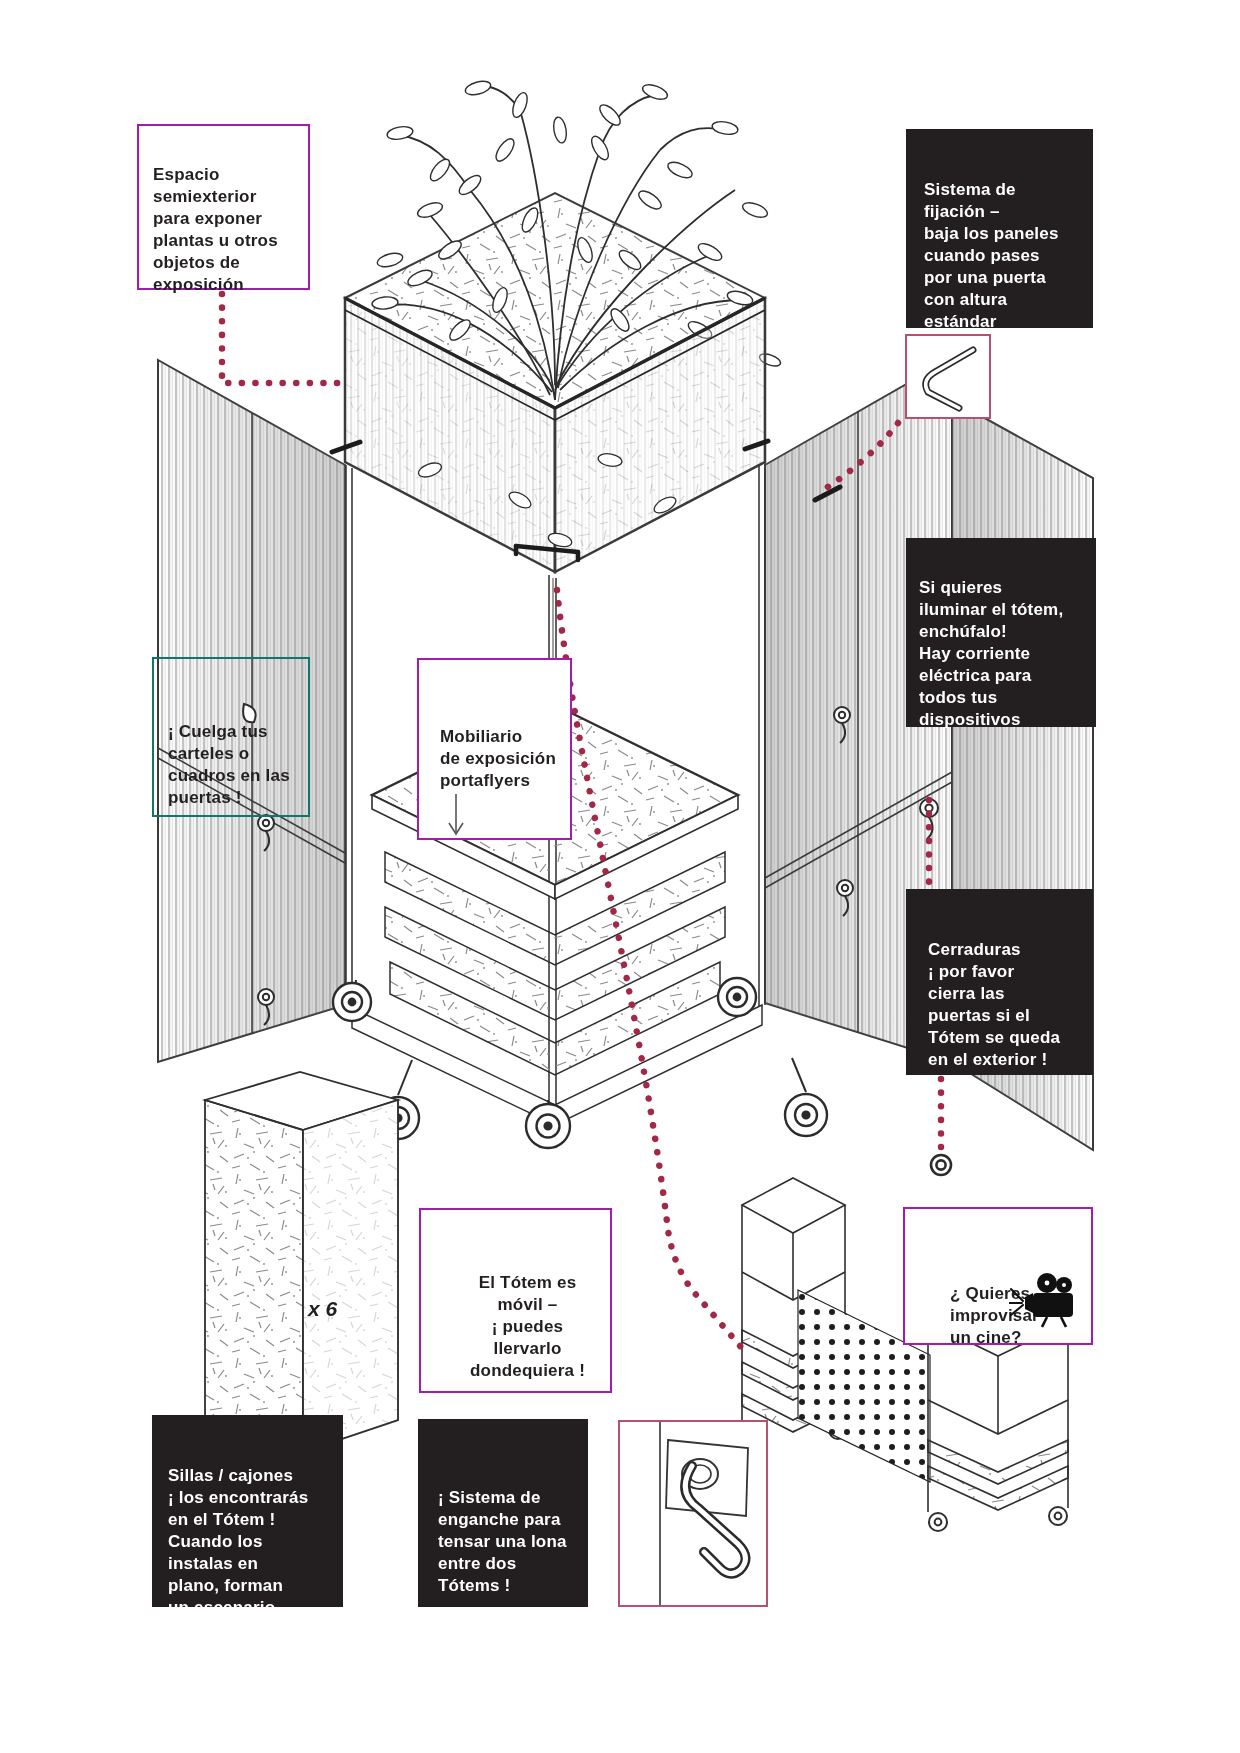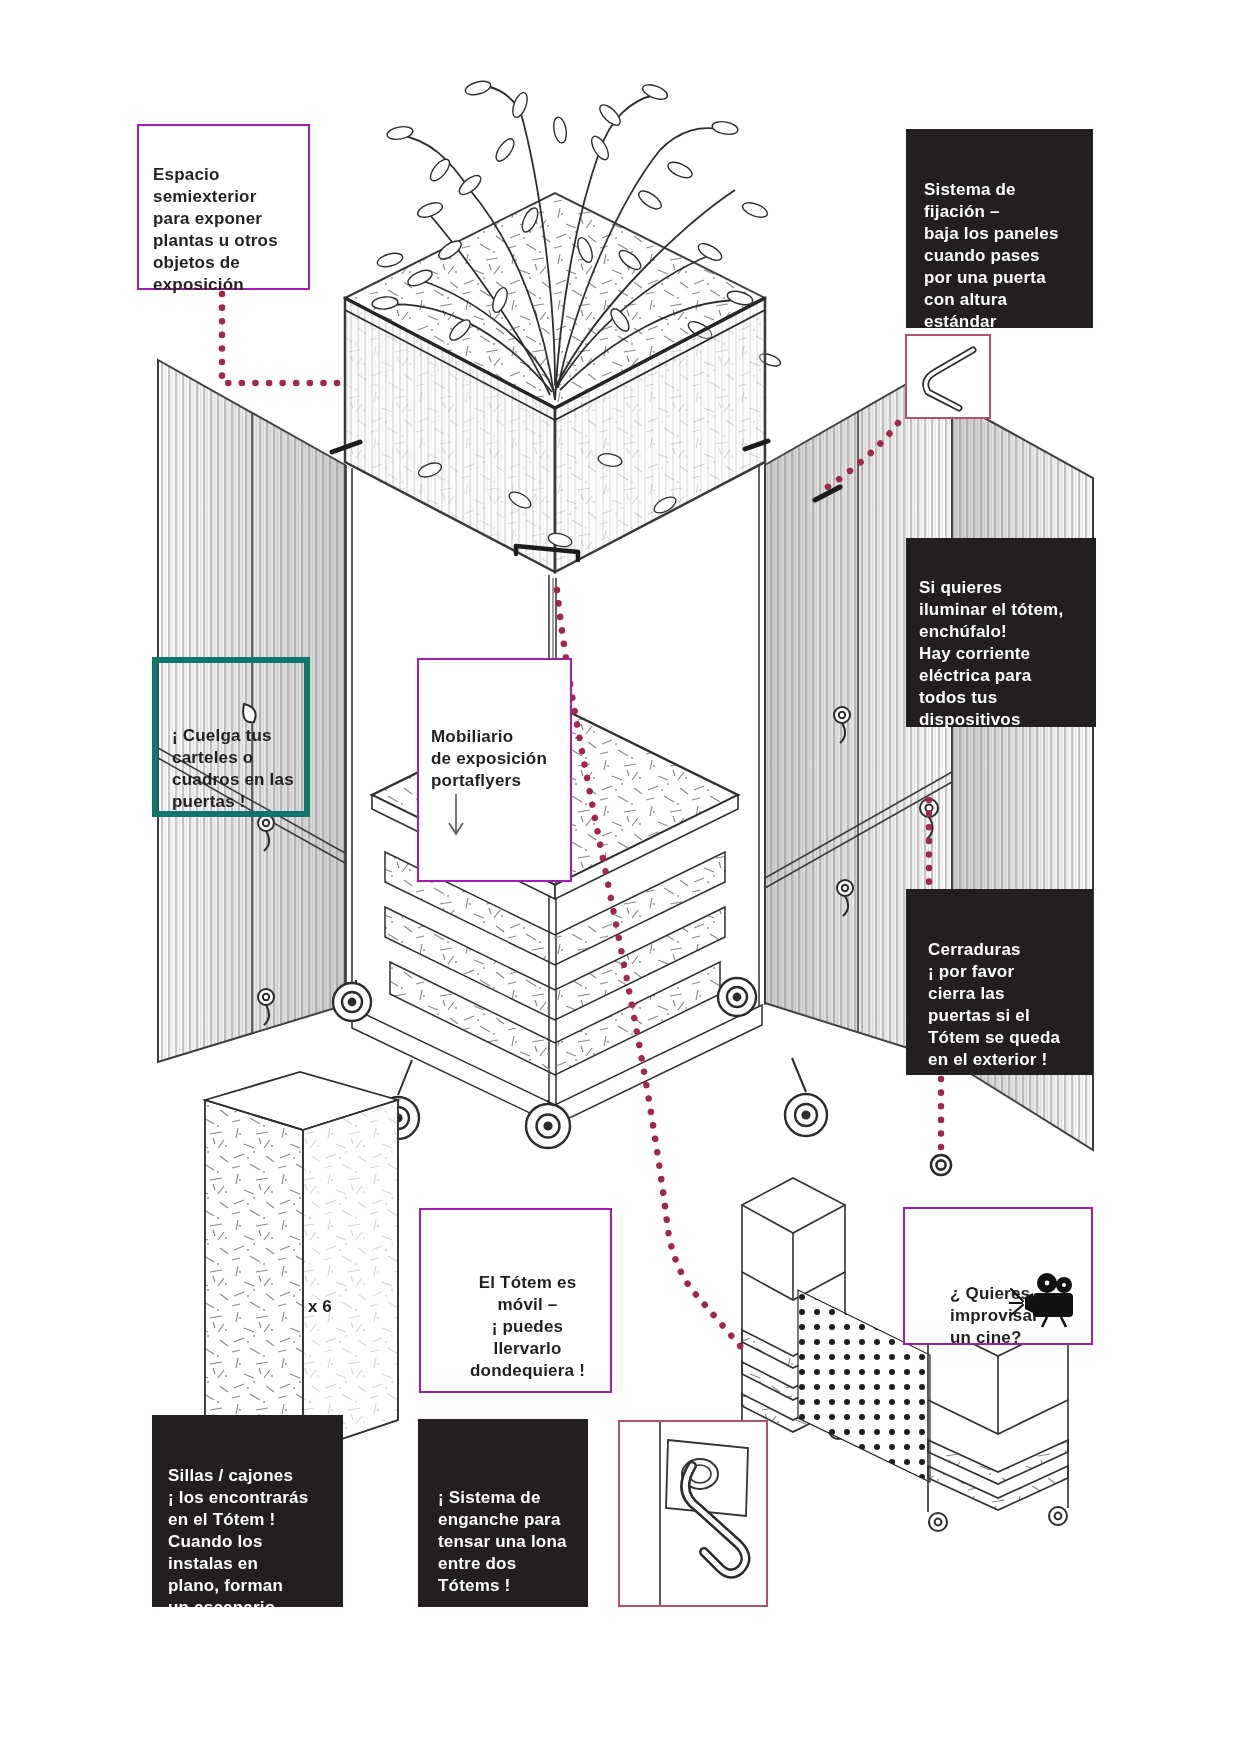--- a/index.html
+++ b/index.html
@@ -3,23 +3,23 @@
 <meta charset="utf-8">
 <style>
   html,body{margin:0;padding:0;background:#fff;}
   #canvas{position:relative;width:1240px;height:1753px;background:#fff;overflow:hidden;
           font-family:"Liberation Sans",sans-serif;}
   #art{position:absolute;left:0;top:0;z-index:1;}
   .co{position:absolute;box-sizing:border-box;z-index:2;font-weight:bold;font-size:17px;
       line-height:22px;letter-spacing:.2px;white-space:pre-line;}
   .dark{background:#231f20;color:#ffffff;}
   .light{background:#ffffff;color:#231f20;border:2px solid #a21caf;}
-  .ghost{background:transparent;color:#231f20;border:6px solid #0f766e;}
+  .ghost{background:transparent;color:#231f20;border:2px solid #0f766e;}
   .redbox{position:absolute;box-sizing:border-box;background:#ffffff;border:2px solid #b5506d;z-index:2;}
-  .lbl{position:absolute;z-index:2;font-weight:bold;font-size:17px;color:#231f20;}
+  .lbl{position:absolute;z-index:2;font-weight:bold;font-size:21px;color:#231f20;font-style:italic;}
   .projector{position:absolute;right:14px;top:40px;}
   .arrow-wrap{position:absolute;left:28px;top:112px;}
 </style>
 </head>
 <body>
 
 <div id="canvas">
 
   <svg id="art" width="1240" height="1753" viewBox="0 0 1240 1753">
     <defs>
@@ -336,21 +336,21 @@
 dispositivos</span>
   </div>
 
   <div class="co ghost" style="left:152px;top:657px;width:158px;height:160px;padding:40px 6px 0 14px;">
     <span>¡ Cuelga tus
 carteles o
 cuadros en las
 puertas !</span>
   </div>
 
-  <div class="co light" style="left:417px;top:658px;width:155px;height:224px;padding:44px 6px 0 12px;">
+  <div class="co light" style="left:417px;top:658px;width:155px;height:182px;padding:44px 6px 0 21px;">
     <span>Mobiliario
 de exposición
 portaflyers</span>
     <span class="arrow-wrap">
       <svg width="20" height="44" viewBox="0 0 20 44">
         <line x1="9" y1="0" x2="9" y2="38" stroke="#555" stroke-width="1.6"></line>
         <polyline points="2,29 9,40 16,29" fill="none" stroke="#555" stroke-width="1.6"></polyline>
       </svg>
     </span>
   </div>

